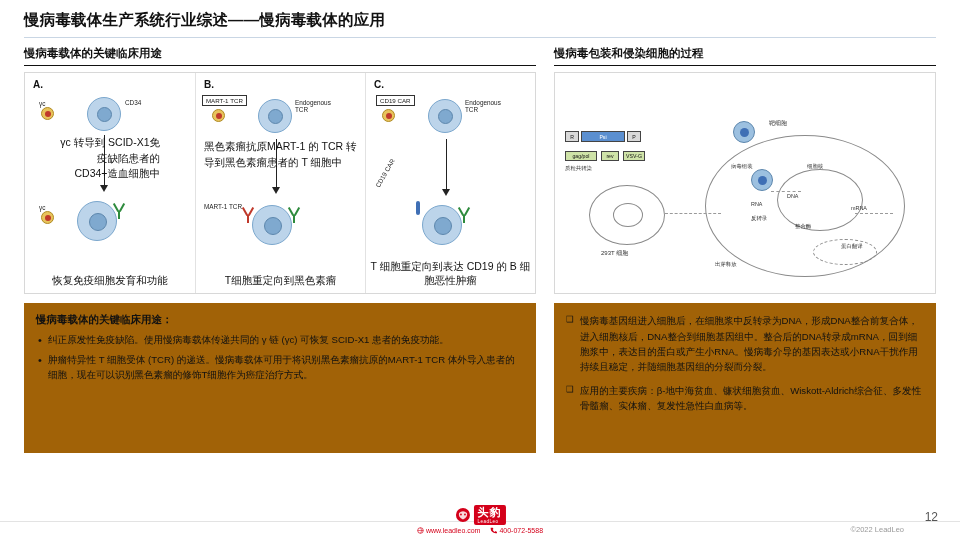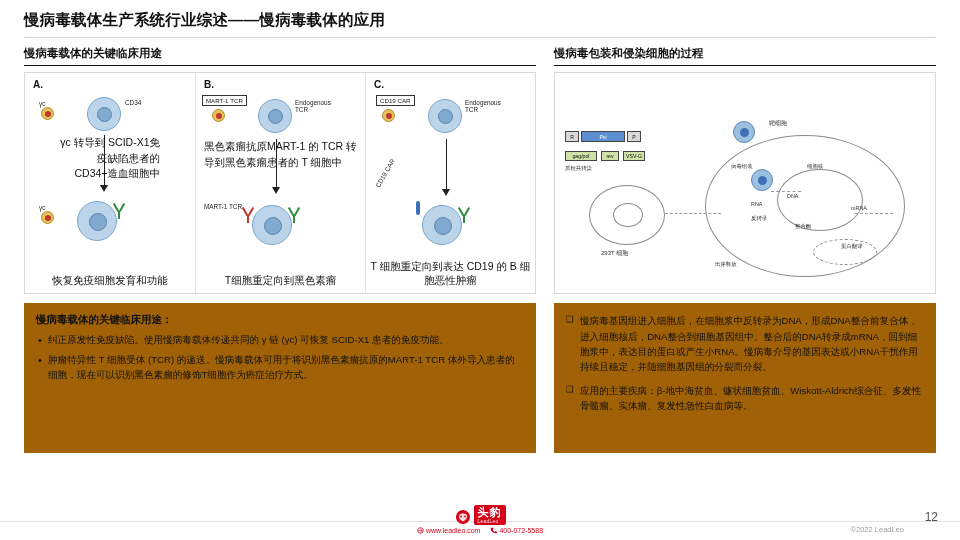--- a/index.html
+++ b/index.html
@@ -178,21 +178,21 @@
     font-size: 9px; color: #333;
   }
   .footer-rule {
     position: absolute; left: 0; right: 0; bottom: 18px; height: 1px; background: #e3e3e3;
   }
   .logo-wrap {
     position: absolute; left: 50%; transform: translateX(-50%); bottom: 6px;
     display: flex; flex-direction: column; align-items: center;
   }
   .logo-mark {
-    display:flex; align-items:flex-end; gap:3px;
+    display:flex; align-items:center; gap:3px;
   }
   .logo-badge {
     background:#d4001a; color:#fff; font-size:11px; font-weight:bold;
     padding:1px 4px; border-radius:2px; line-height:1.15; letter-spacing:1px;
   }
   .logo-badge small { display:block; font-size:4.5px; letter-spacing:0.5px; font-weight:normal;}
   .logo-lion {
     width: 16px; height: 16px; position: relative;
   }
   .contact {

